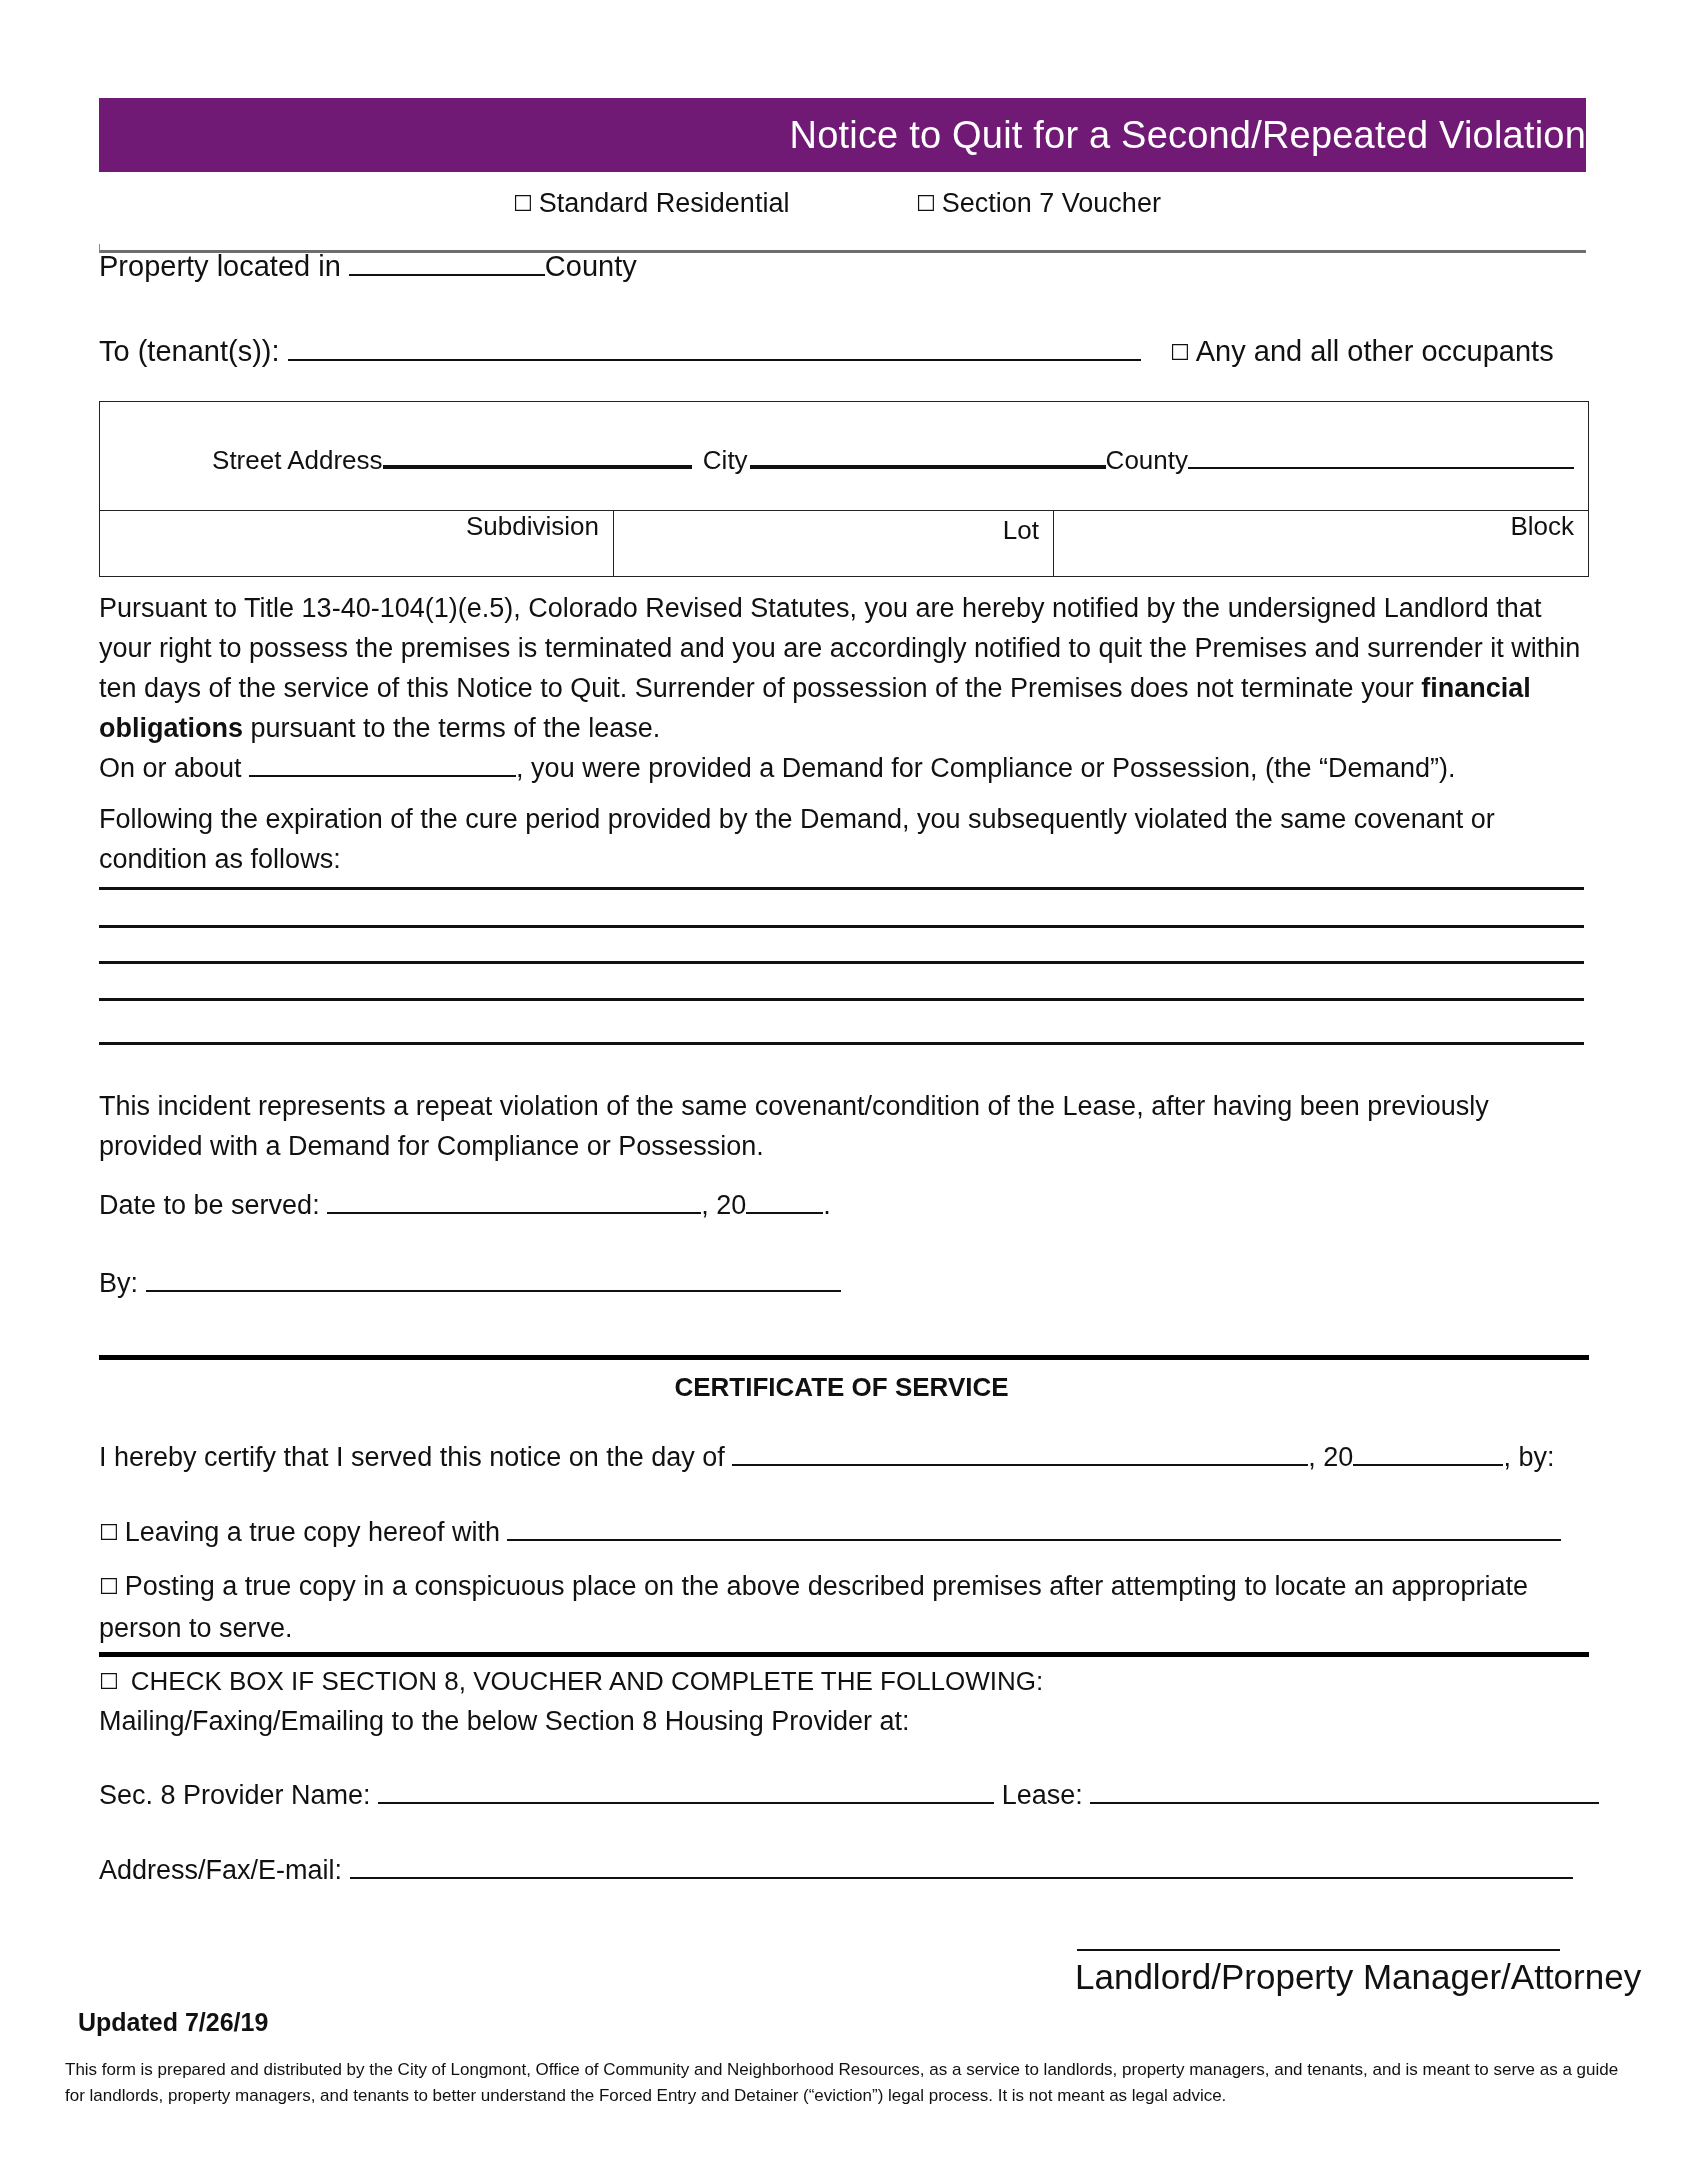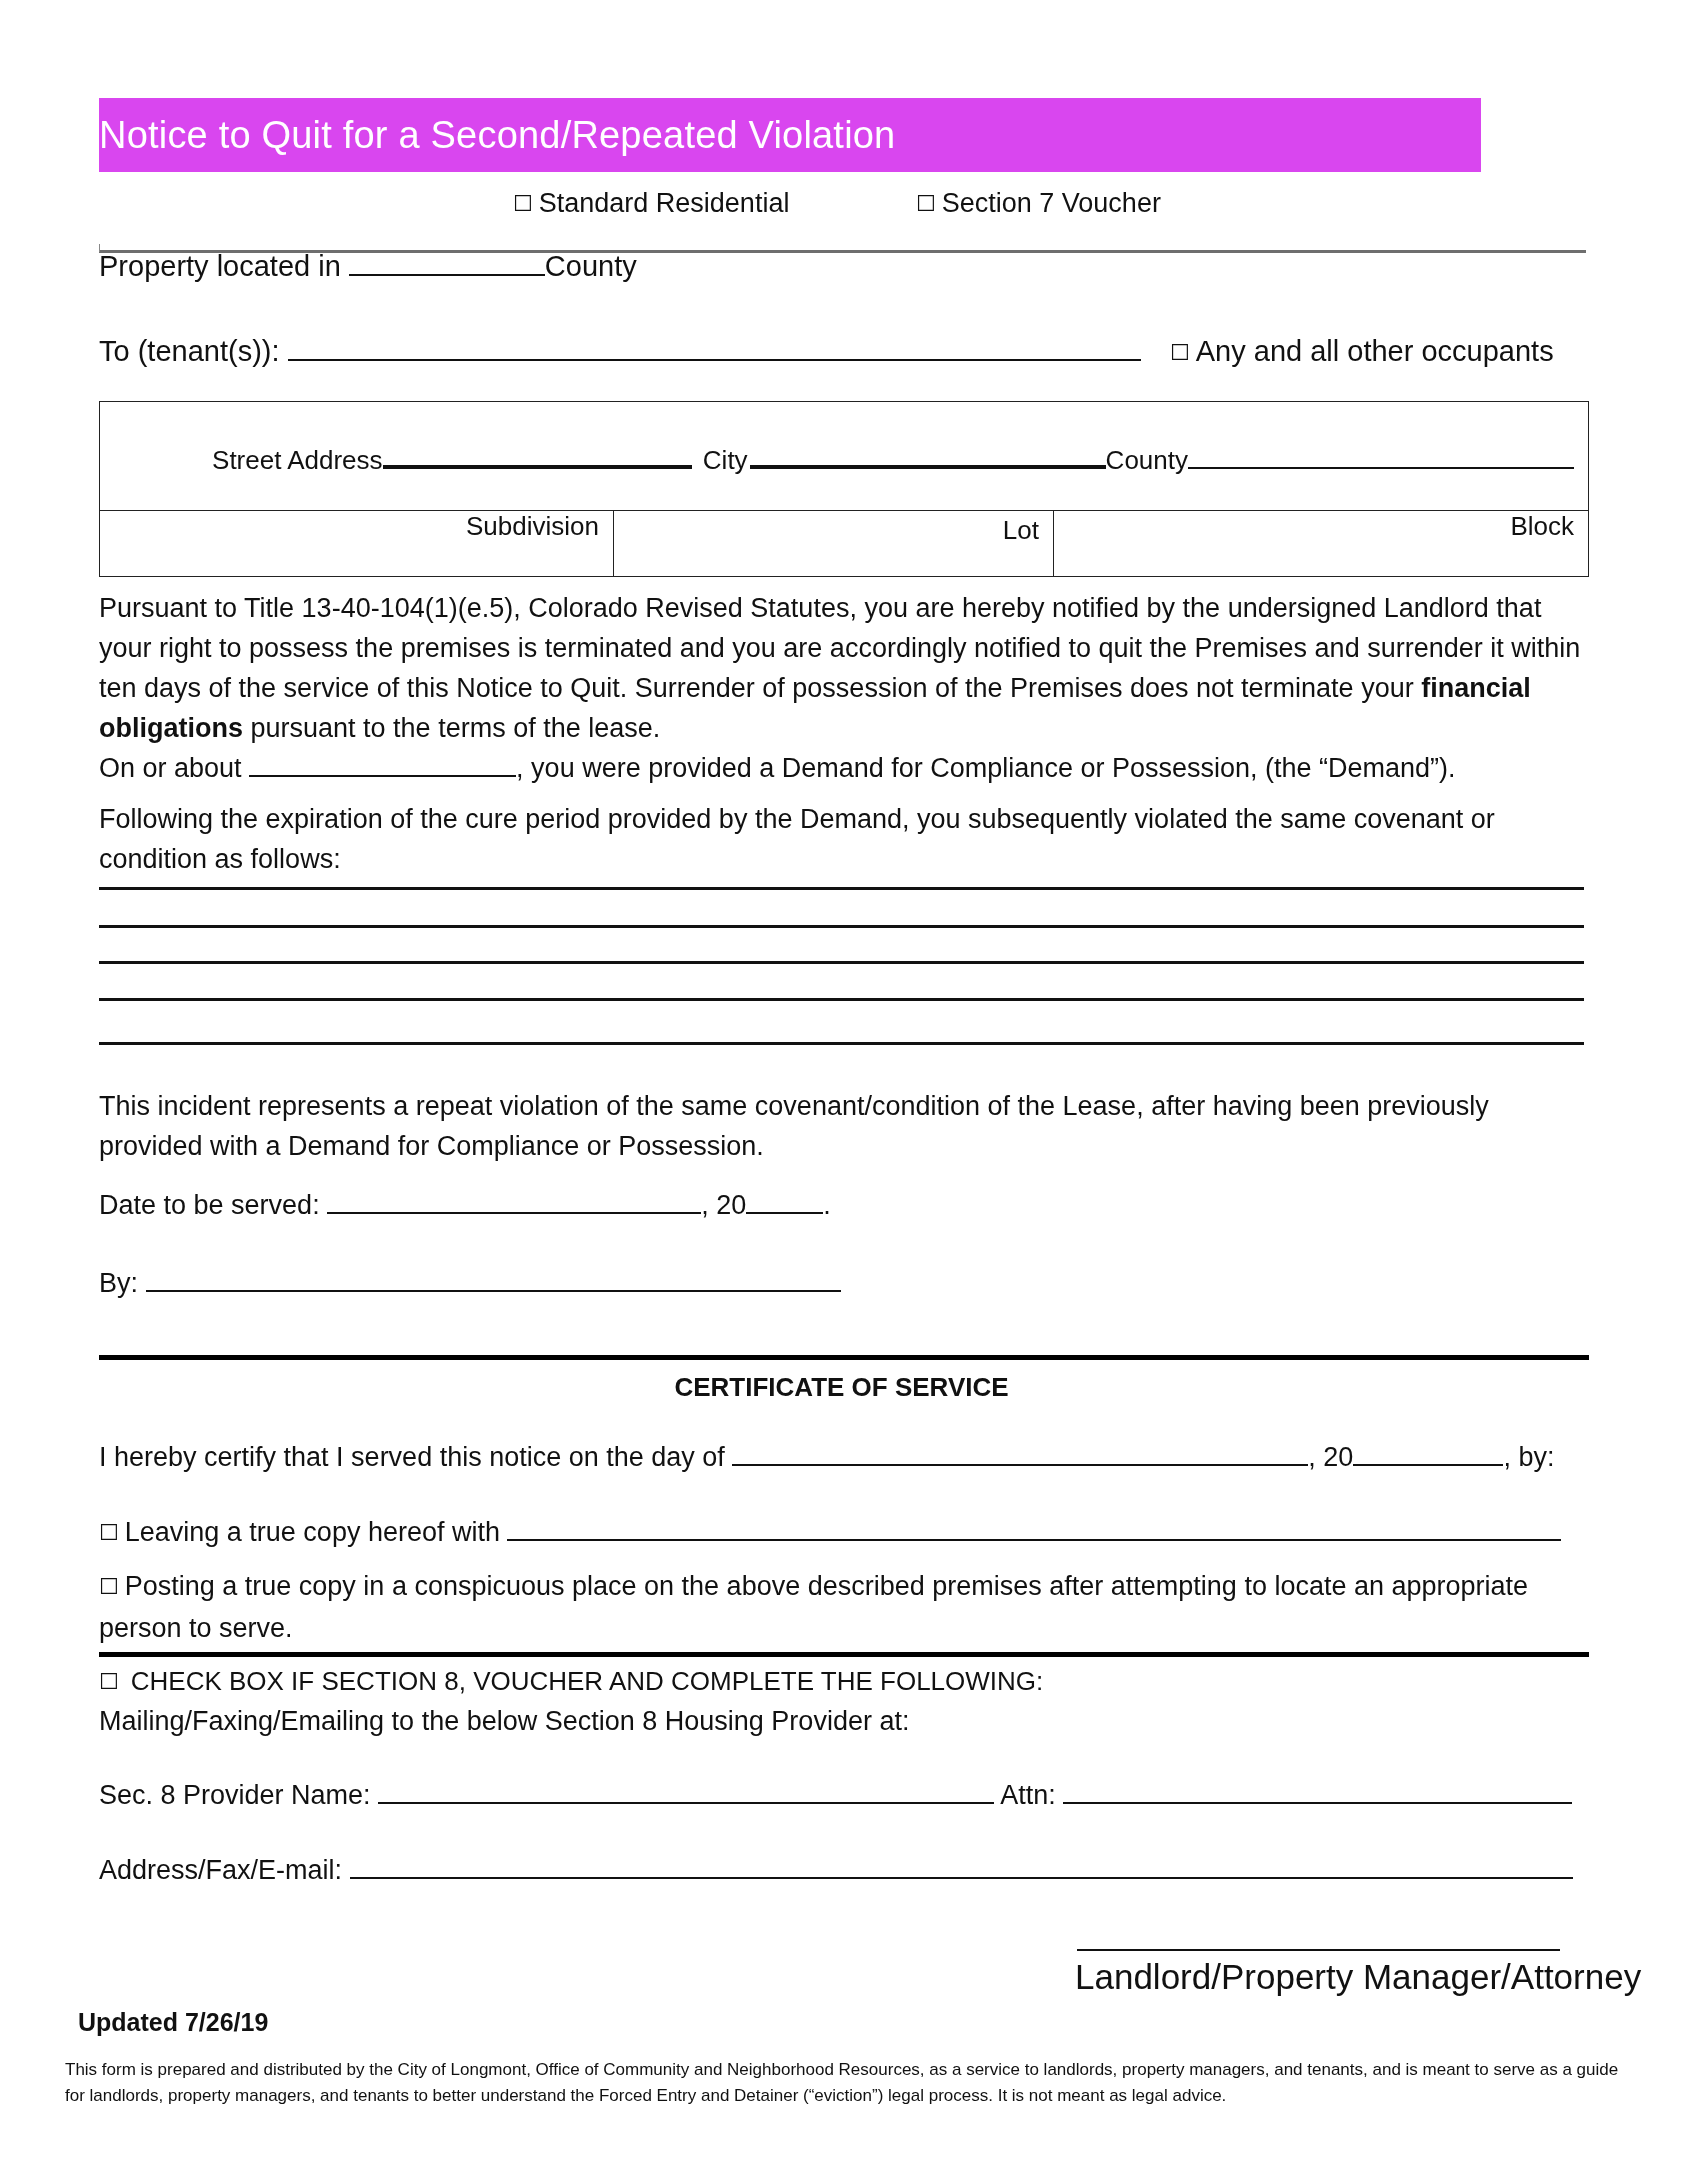--- a/index.html
+++ b/index.html
@@ -4,23 +4,23 @@
 <style>
   html, body { margin: 0; padding: 0; background: #ffffff; }
   body {
     width: 1683px; height: 2178px; position: relative; overflow: hidden;
     font-family: "Liberation Sans", "DejaVu Sans", sans-serif;
     color: #111111;
   }
   .abs { position: absolute; }
   .txt { font-size: 27px; line-height: 34px; white-space: nowrap; }
   .banner {
-    left: 99px; top: 98px; width: 1382px; height: 74px;
-    background: #d946ef;
-    display: flex; align-items: center; justify-content: flex-start;
+    left: 99px; top: 98px; width: 1487px; height: 74px;
+    background: #701a75;
+    display: flex; align-items: center; justify-content: flex-end;
   }
   .banner-title { color: #ffffff; font-size: 38px; letter-spacing: 0.2px; }
   .box { display: inline-block; font-family: "DejaVu Sans", sans-serif; font-size: 22px; margin-right: 6px; position: relative; top: -1px; }
   .rule-gray { left: 99px; top: 250px; width: 1487px; height: 3px; background: #6e6e6e; }
   .uline { display: inline-block; border-bottom: 2px solid #111; height: 24px; vertical-align: baseline; }
   .uline-thick { display: inline-block; border-bottom: 4px solid #111; vertical-align: baseline; }
   table.addr {
     position: absolute; left: 99px; top: 401px; width: 1490px;
     border-collapse: collapse; font-size: 26px;
   }
@@ -116,21 +116,21 @@
   <span class="box">☐</span><span>Posting a true copy in a conspicuous place on the above described premises after attempting to locate an appropriate person to serve.</span>
 </div>
 
 <div class="abs thick-rule" style="top:1652px;"></div>
 <div class="abs txt" style="left:99px; top:1664px; font-size:26px;">
   <span class="box" style="margin-right:12px;">☐</span><span>CHECK BOX IF SECTION 8, VOUCHER AND COMPLETE THE FOLLOWING:</span>
 </div>
 <div class="abs txt" style="left:99px; top:1704px;">Mailing/Faxing/Emailing to the below Section 8 Housing Provider at:</div>
 
 <div class="abs txt" style="left:99px; top:1778px;">
-  <span>Sec. 8 Provider Name: </span><span class="uline" style="width:616px;"></span><span> Attn: </span><span class="uline" style="width:509px;"></span>
+  <span>Sec. 8 Provider Name: </span><span class="uline" style="width:616px;"></span><span> Lease: </span><span class="uline" style="width:509px;"></span>
 </div>
 
 <div class="abs txt" style="left:99px; top:1853px;">
   <span>Address/Fax/E-mail: </span><span class="uline" style="width:1223px;"></span>
 </div>
 
 <div class="abs" style="left:1077px; top:1949px; width:483px; height:2px; background:#111;"></div>
 <div class="abs txt" style="left:1075px; top:1960px; font-size:35px;">Landlord/Property Manager/Attorney</div>
 
 <div class="abs txt" style="left:78px; top:2005px; font-size:25px; font-weight:bold;">Updated 7/26/19</div>

